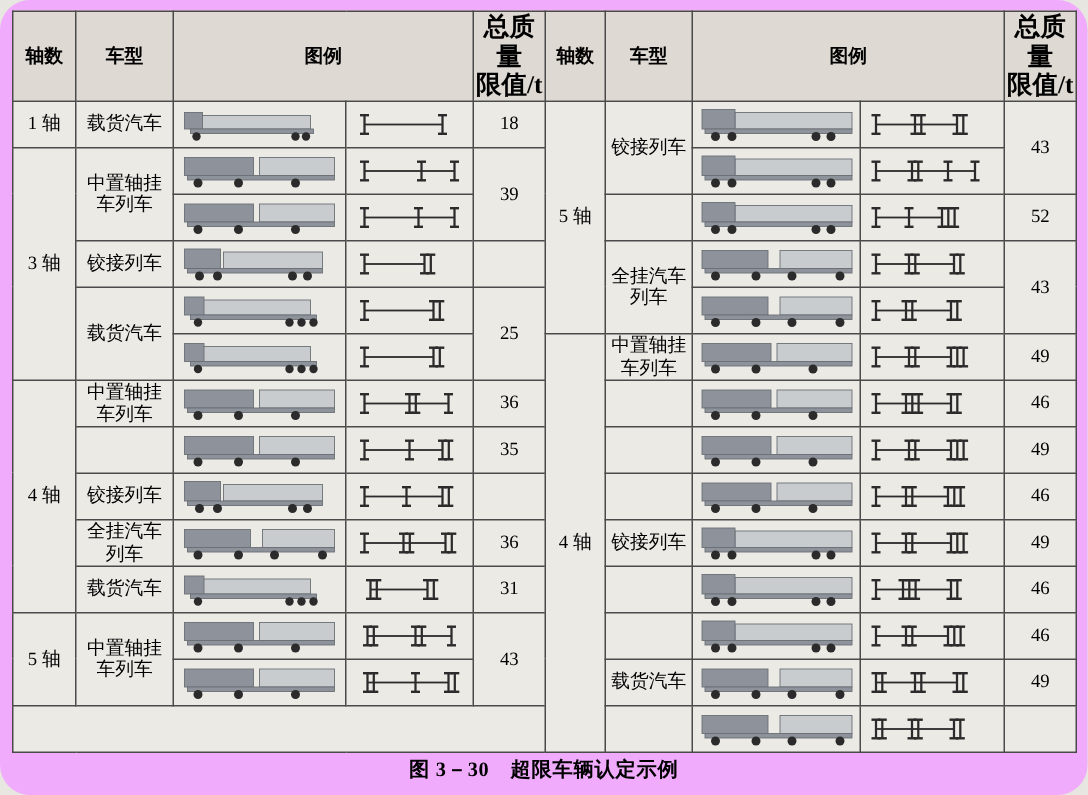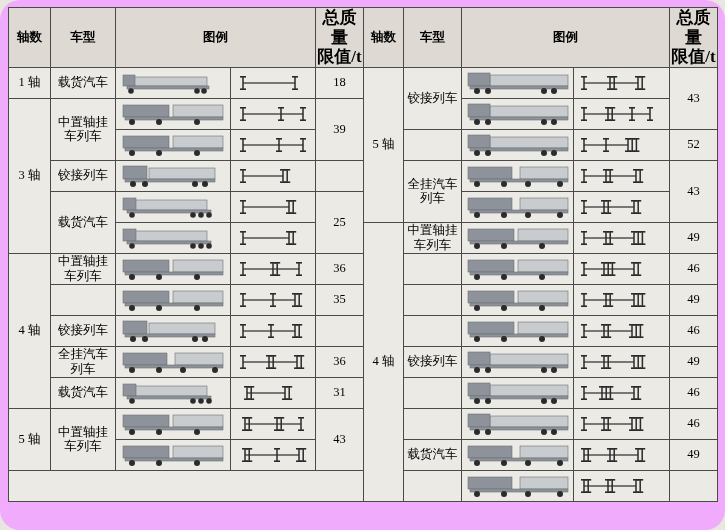--- a/index.html
+++ b/index.html
@@ -1088,13 +1088,14 @@
                 <rect x="61.2" y="6" width="6" height="1.6" fill="#2b2b2b"></rect>
                 <rect x="61.2" y="18.4" width="6" height="1.6" fill="#2b2b2b"></rect>
               </svg>
             </td>
             <td class="mass-cell"></td>
           </tr>
         </tbody>
     </table>
   </div>
 
+  <div class="caption">图 3－30　超限车辆认定示例</div>
 </div>
 
 </body></html>

